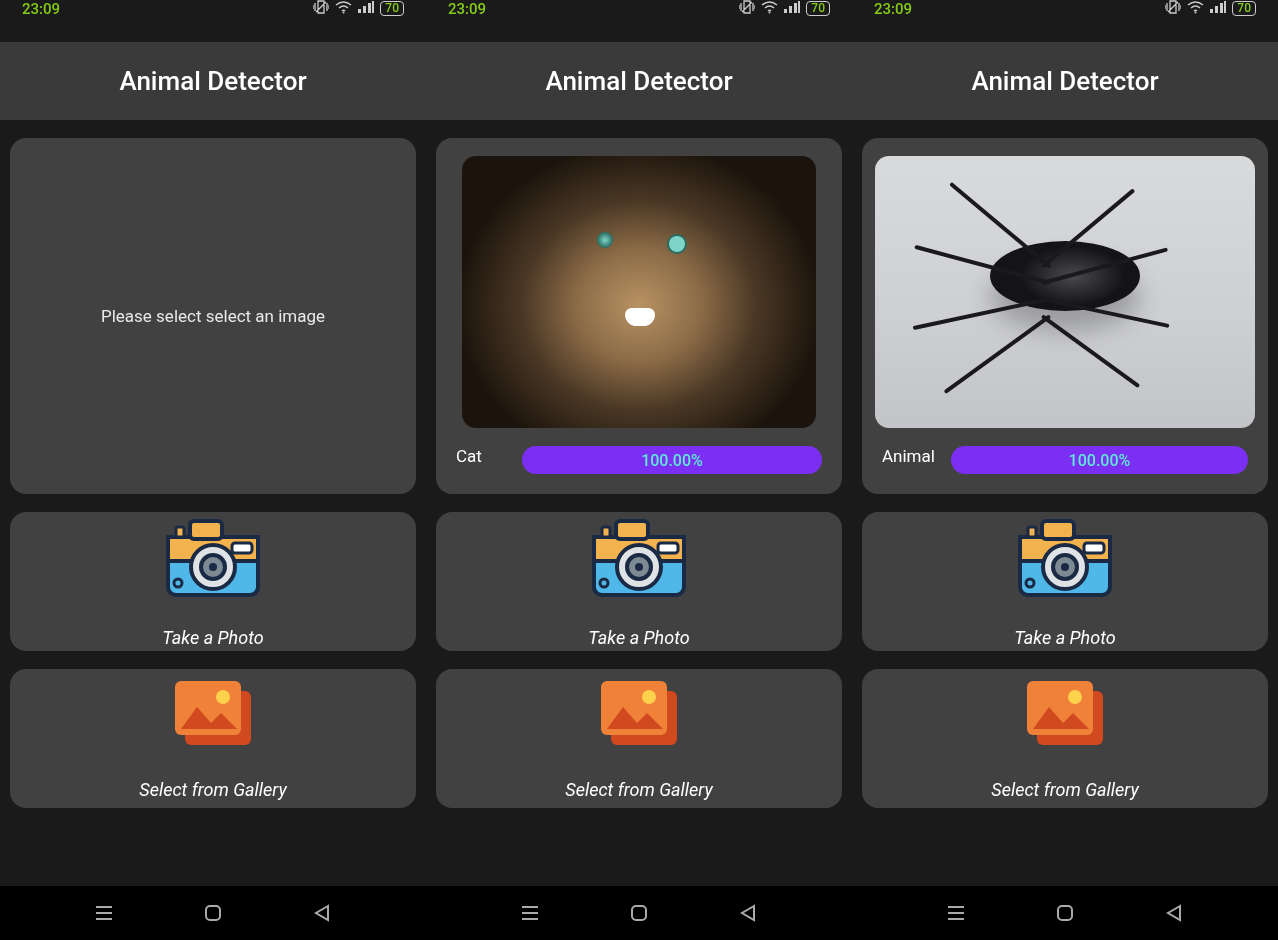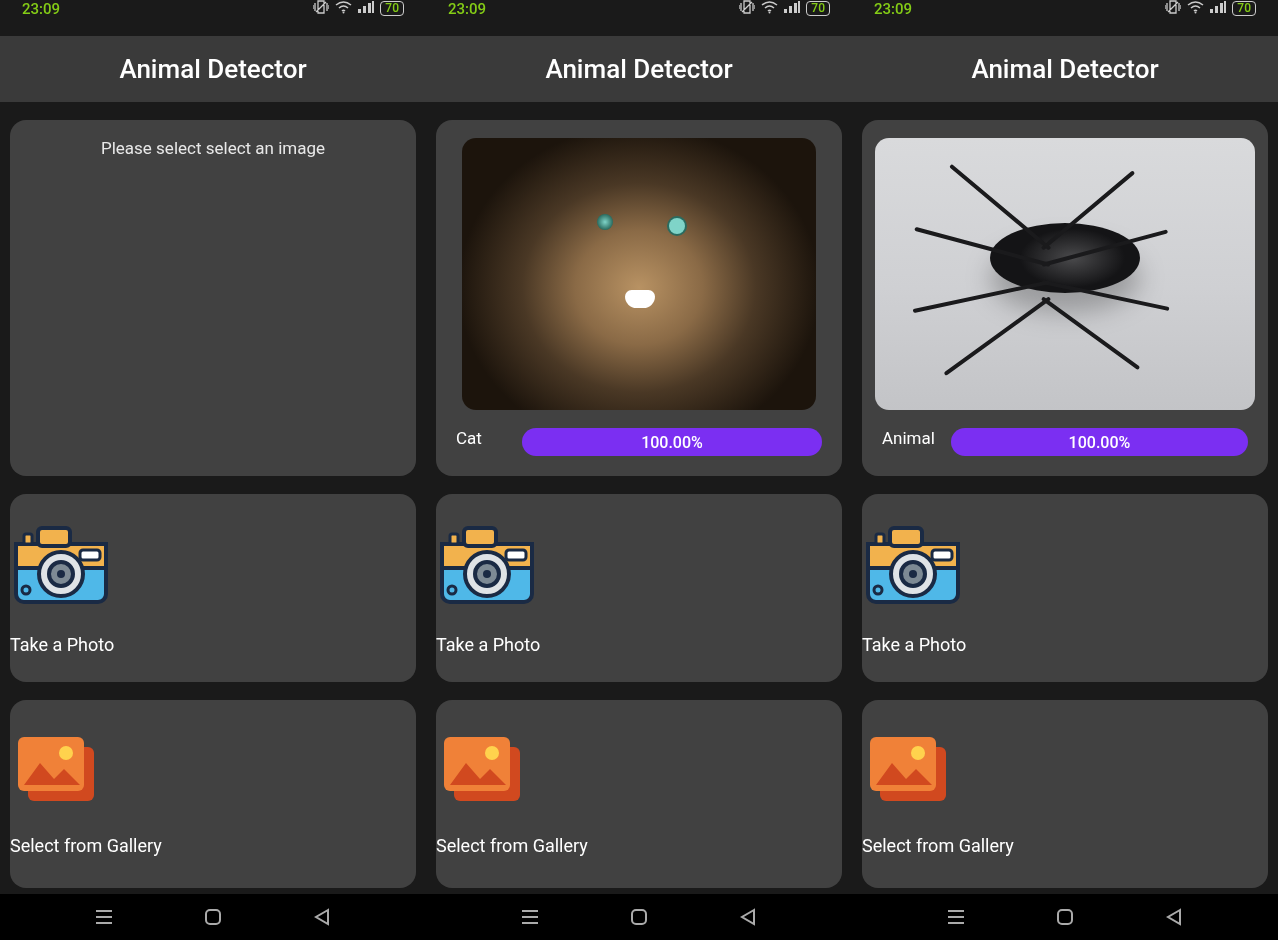--- a/index.html
+++ b/index.html
@@ -53,20 +53,21 @@
   }
   .card {
     background: #414141;
     border-radius: 16px;
   }
   .preview-card {
     height: 356px;
     display: flex;
     flex-direction: column;
     align-items: center;
+    justify-content: center;
     padding: 18px;
   }
   .placeholder-text { color: #e8e8e8; font-size: 17px; }
   .preview-image {
     width: 354px;
     height: 272px;
     border-radius: 14px;
     margin-bottom: 18px;
     overflow: hidden;
     display: flex;
@@ -81,32 +82,33 @@
   }
   .result-label { color: #fff; font-size: 17px; min-width: 50px; }
   .result-pill {
     flex: 1;
     height: 28px;
     border-radius: 14px;
     background: #7b2ff2;
     display: flex;
     align-items: center;
     justify-content: center;
-    color: #ffffff;
+    color: #5eead4;
     font-size: 16px;
     font-weight: 500;
   }
   .action-card {
-    height: 188px;
+    height: 139px;
     display: flex;
     flex-direction: column;
-    align-items: flex-start;
+    align-items: center;
     justify-content: center;
     gap: 22px;
     cursor: pointer;
+    font-style: italic;
   }
   .action-label { color: #fff; font-size: 18px; }
   .nav-bar {
     height: 54px;
     background: #000;
     display: flex;
     align-items: center;
     justify-content: space-around;
     padding: 0 50px;
   }

